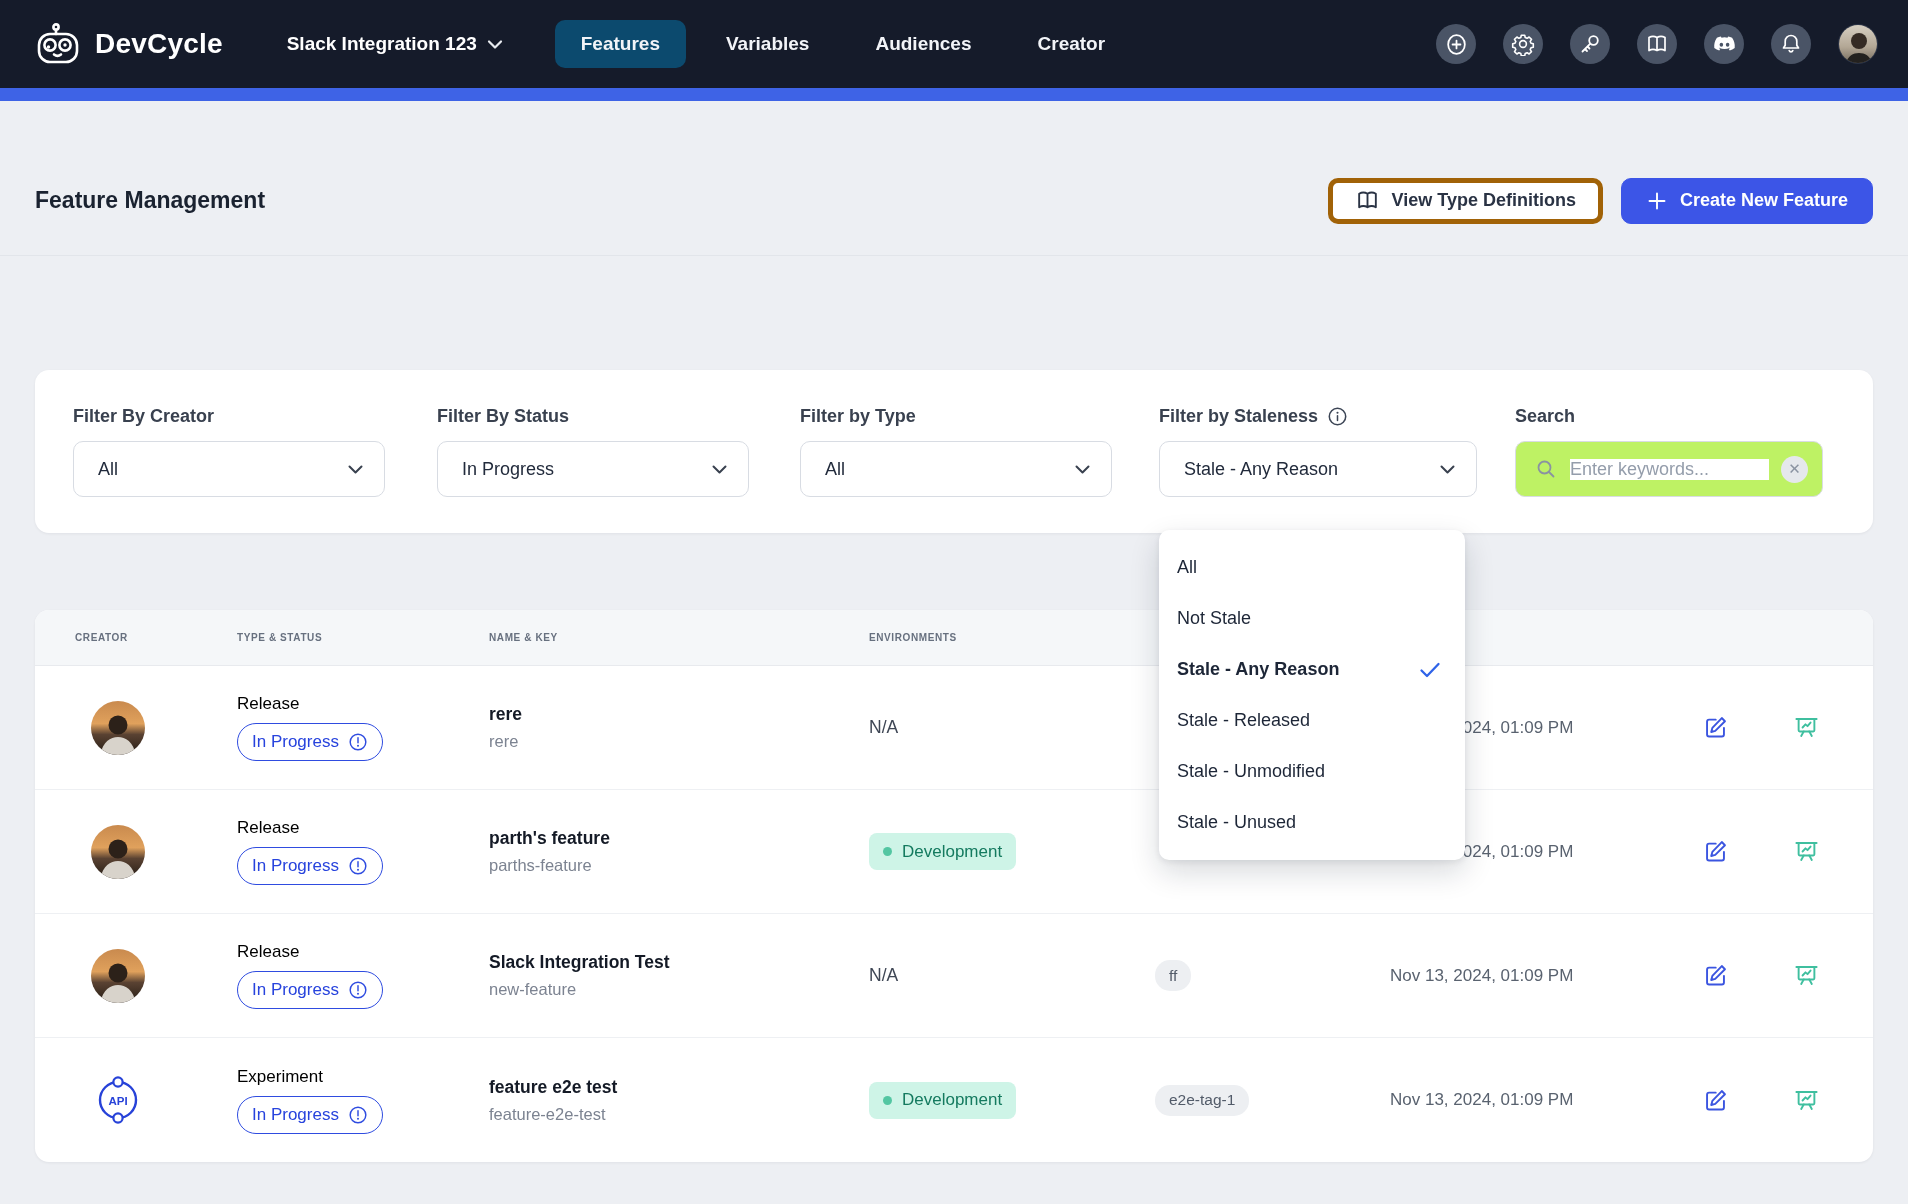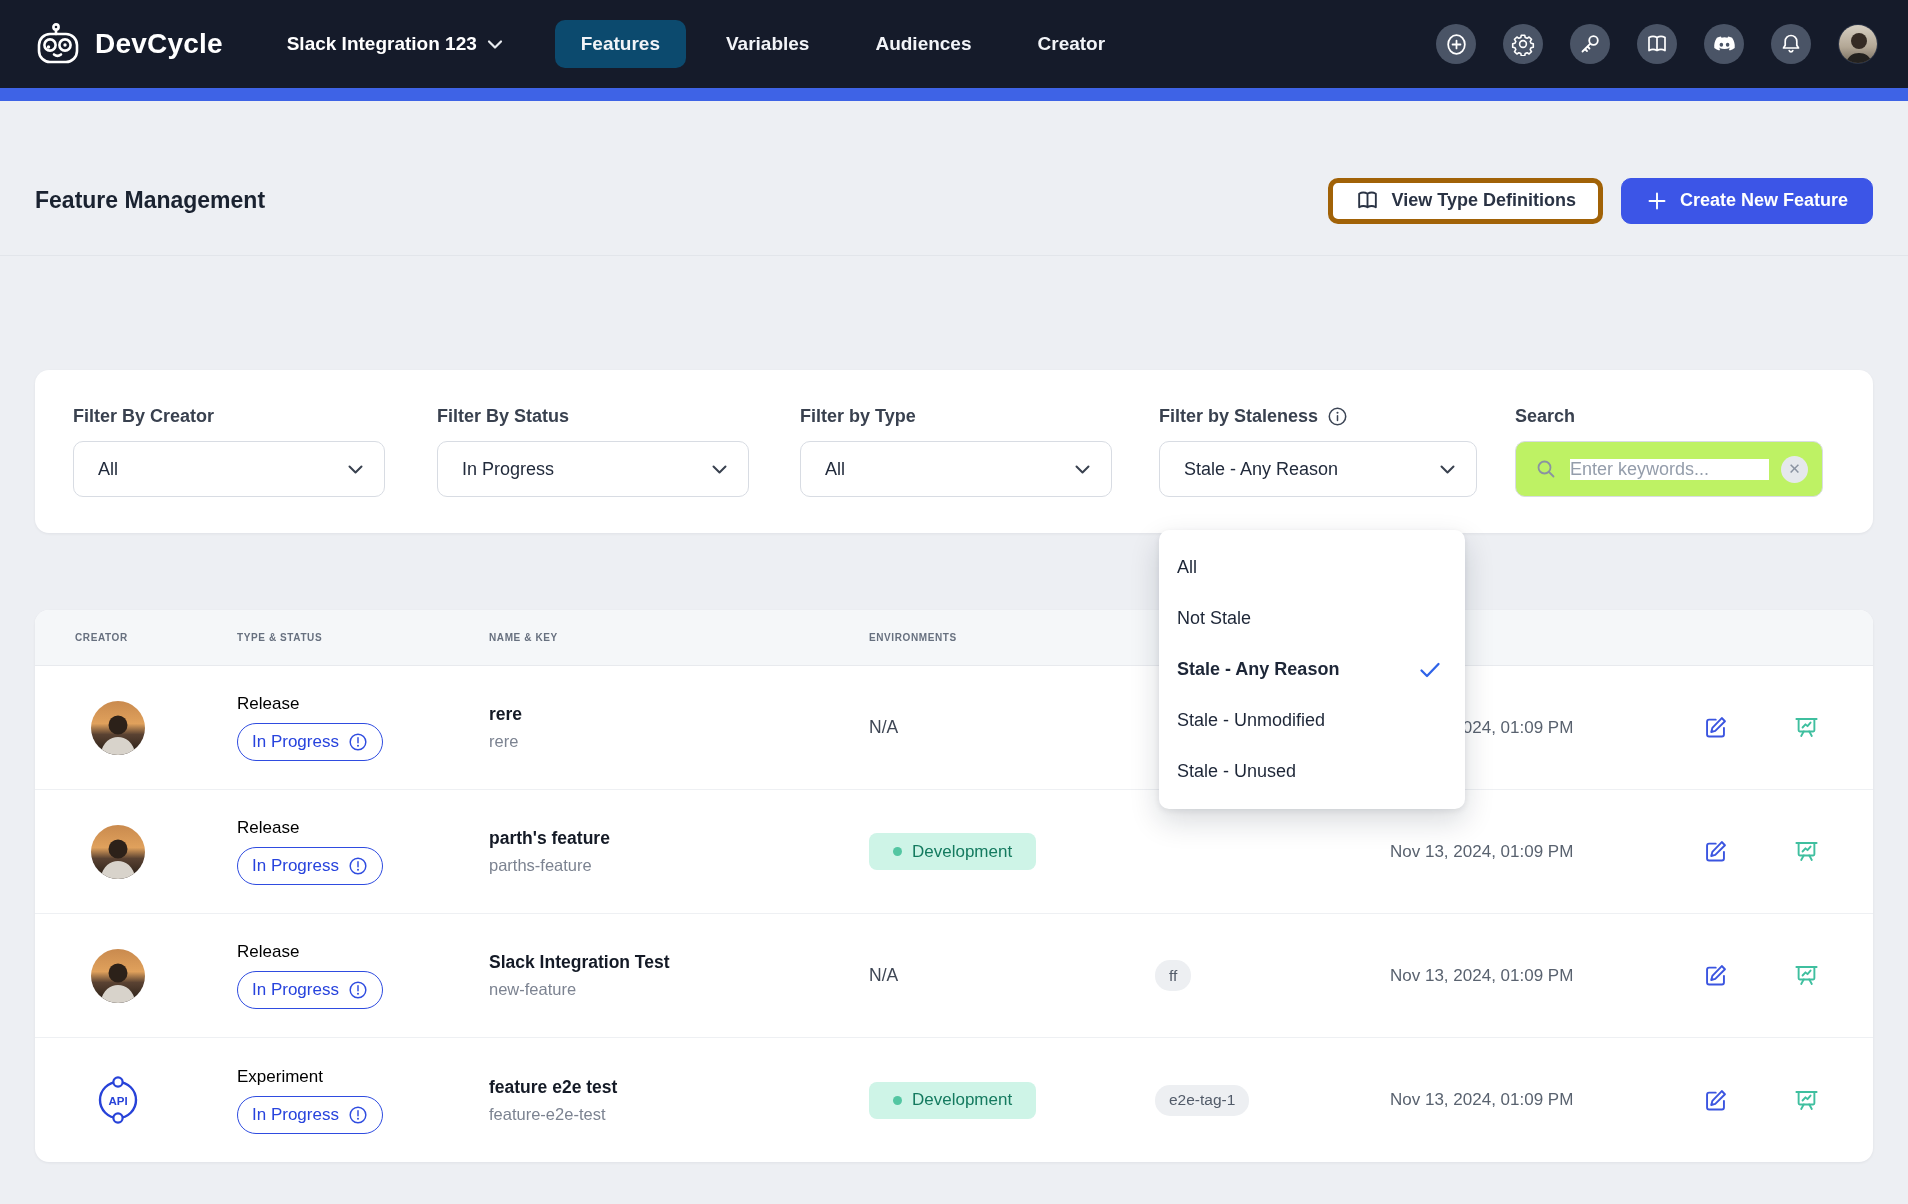--- a/index.html
+++ b/index.html
@@ -74,21 +74,21 @@
 
   .avatar { width:54px; height:54px; border-radius:50%; overflow:hidden; margin-left:16px; }
   .api-badge { margin-left:16px; }
   .cell-type .type-label { font-size:17px; color:#000000; }
   .status-pill { margin-top:9px; display:inline-flex; align-items:center; gap:9px; height:38px;
     padding:0 14px; border:1.5px solid #2f4ce0; border-radius:19px; color:#2743dd;
     font-size:17px; font-weight:500; cursor:pointer; }
   .cell-name .name { font-size:17.5px; font-weight:700; color:#141a26; }
   .cell-name .key { font-size:16.5px; color:#7c8391; margin-top:7px; }
   .env-na { font-size:17.5px; color:#3e4654; }
-  .env-badge { display:inline-flex; align-items:center; gap:10px; height:37px; padding:0 24px;
+  .env-badge { display:inline-flex; align-items:center; gap:10px; height:37px; padding:0 14px;
     background:#cef4e7; border-radius:8px; color:#147a5f; font-size:17px; font-weight:500; }
   .env-dot { width:9px; height:9px; border-radius:50%; background:#53c6a2; }
   .tag-pill { display:inline-flex; align-items:center; height:31px; padding:0 14px;
     background:#edeff2; border-radius:15px; color:#525b69; font-size:15.5px; }
   .cell-updated { font-size:17px; color:#59626f; }
   .cell-actions { display:flex; gap:64px; padding-left:42px; }
   .action-btn { cursor:pointer; display:flex; }
 
   svg { display:block; }
 </style>
@@ -284,20 +284,23 @@
       </div>
       <div class="dd-item selected">
         <span>Stale - Any Reason</span>
         <span>
           <svg width="22" height="18" viewBox="0 0 22 18" fill="none" stroke="#2f63e8" stroke-width="2.3" stroke-linecap="round" stroke-linejoin="round">
               <path d="M2.5 9.5l5.5 5.5L19.5 3"></path>
             </svg>
         </span>
       </div>
       <div class="dd-item">
+        <span>Stale - Released</span>
+      </div>
+      <div class="dd-item">
         <span>Stale - Unmodified</span>
       </div>
       <div class="dd-item">
         <span>Stale - Unused</span>
       </div>
     </div>
   </div>
 
   <div class="filter-group fg-search">
     <div class="filter-label">Search</div>

